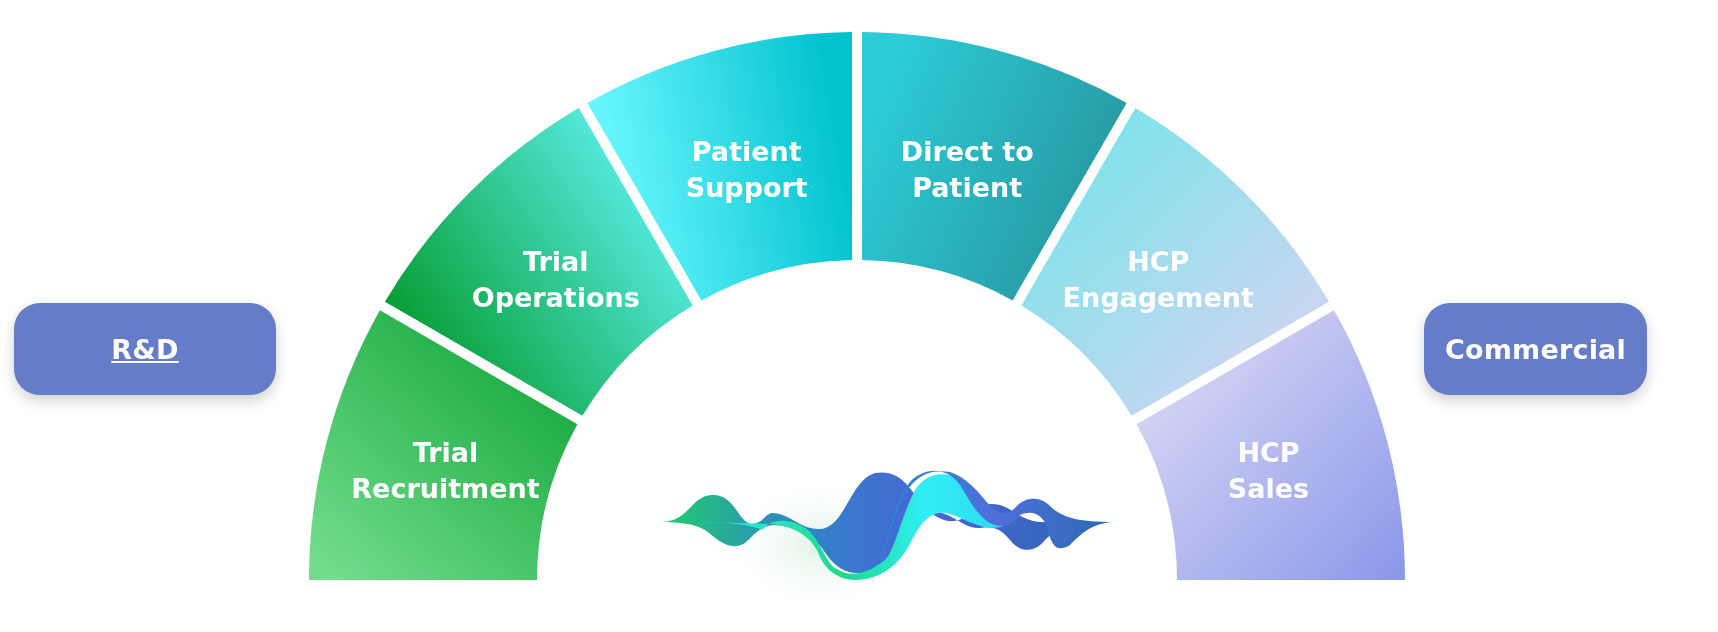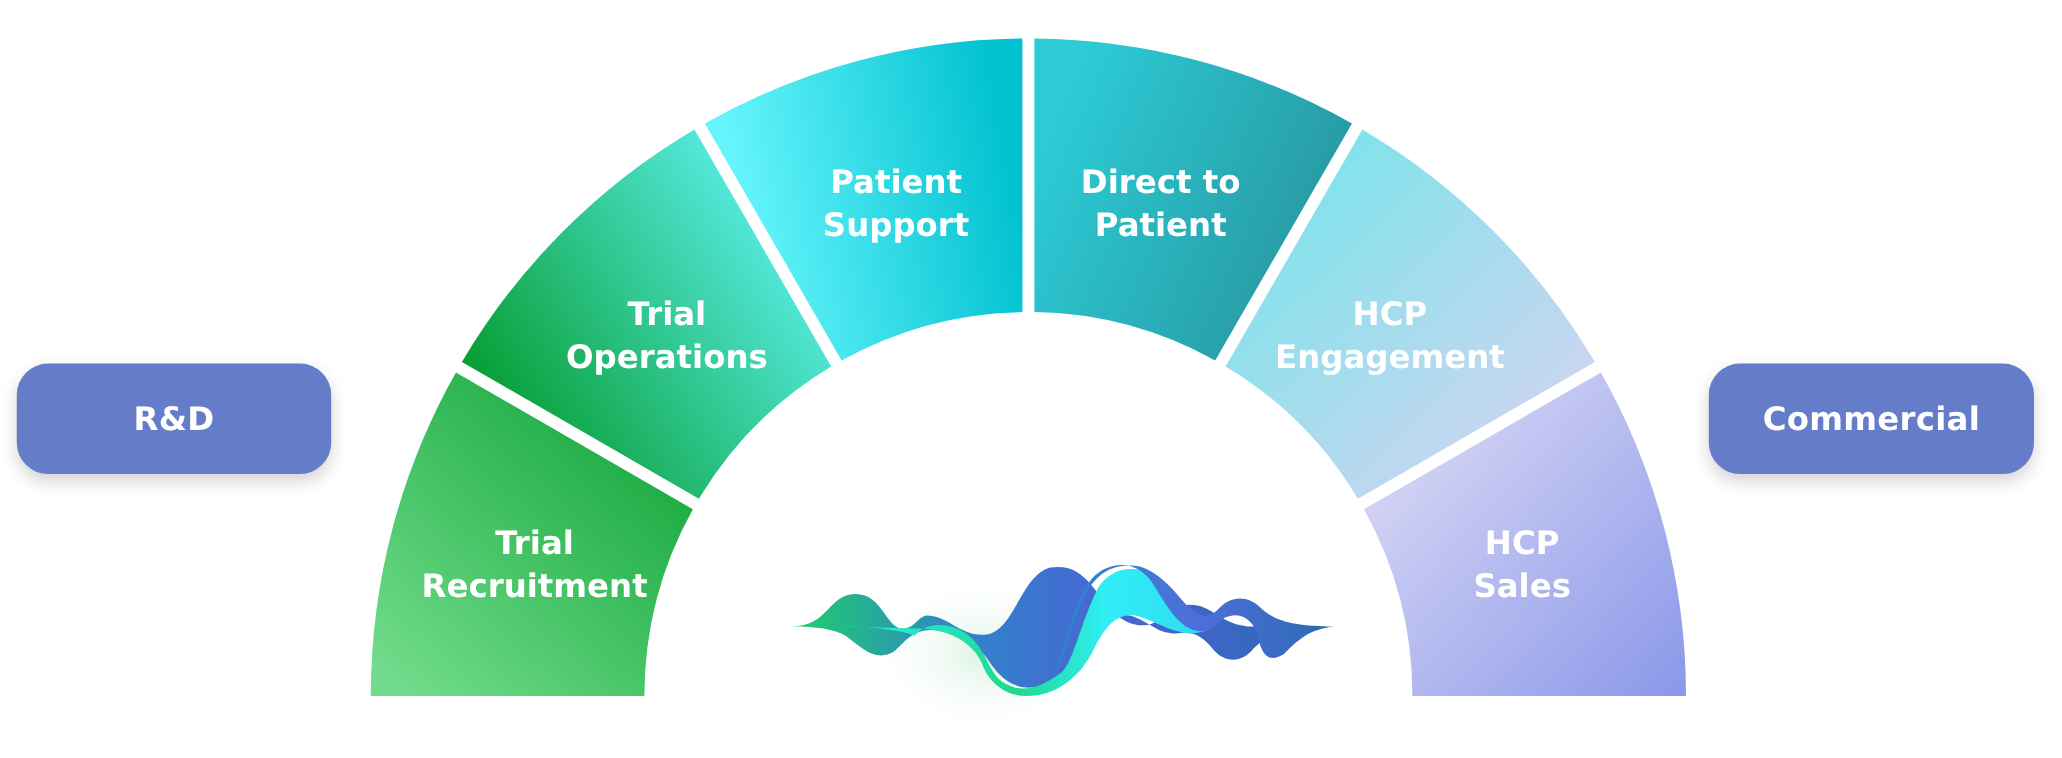--- a/index.html
+++ b/index.html
@@ -1,19 +1,19 @@
 <!DOCTYPE html>
 <html><head>
 <meta charset="utf-8">
 <style>
   html,body{margin:0;padding:0;background:#ffffff;}
   body{width:1718px;height:632px;position:relative;overflow:hidden;font-family:"DejaVu Sans","Liberation Sans",sans-serif;}
   .pill{position:absolute;height:92px;border-radius:26px;background:#657cc8;color:#fff;display:flex;align-items:center;justify-content:center;font-weight:bold;font-size:27px;box-shadow:0 6px 14px rgba(0,0,0,0.18);letter-spacing:0.2px;}
-  #pill-rd{left:14px;top:303px;width:262px;}
-  #pill-com{left:1424px;top:303px;width:271px;}
+  #pill-rd{left:14px;top:303px;width:262px;text-decoration:underline;}
+  #pill-com{left:1424px;top:303px;width:223px;}
   svg#arc{position:absolute;left:0;top:0;}
   .seg-label{fill:#ffffff;font-weight:bold;font-size:27px;text-anchor:middle;font-family:"DejaVu Sans","Liberation Sans",sans-serif;}
 </style>
 </head>
 <body>
 
 <div class="pill" id="pill-rd">R&amp;D</div>
 <div class="pill" id="pill-com">Commercial</div>
 
 <svg id="arc" width="1718" height="632" viewBox="0 0 1718 632">

